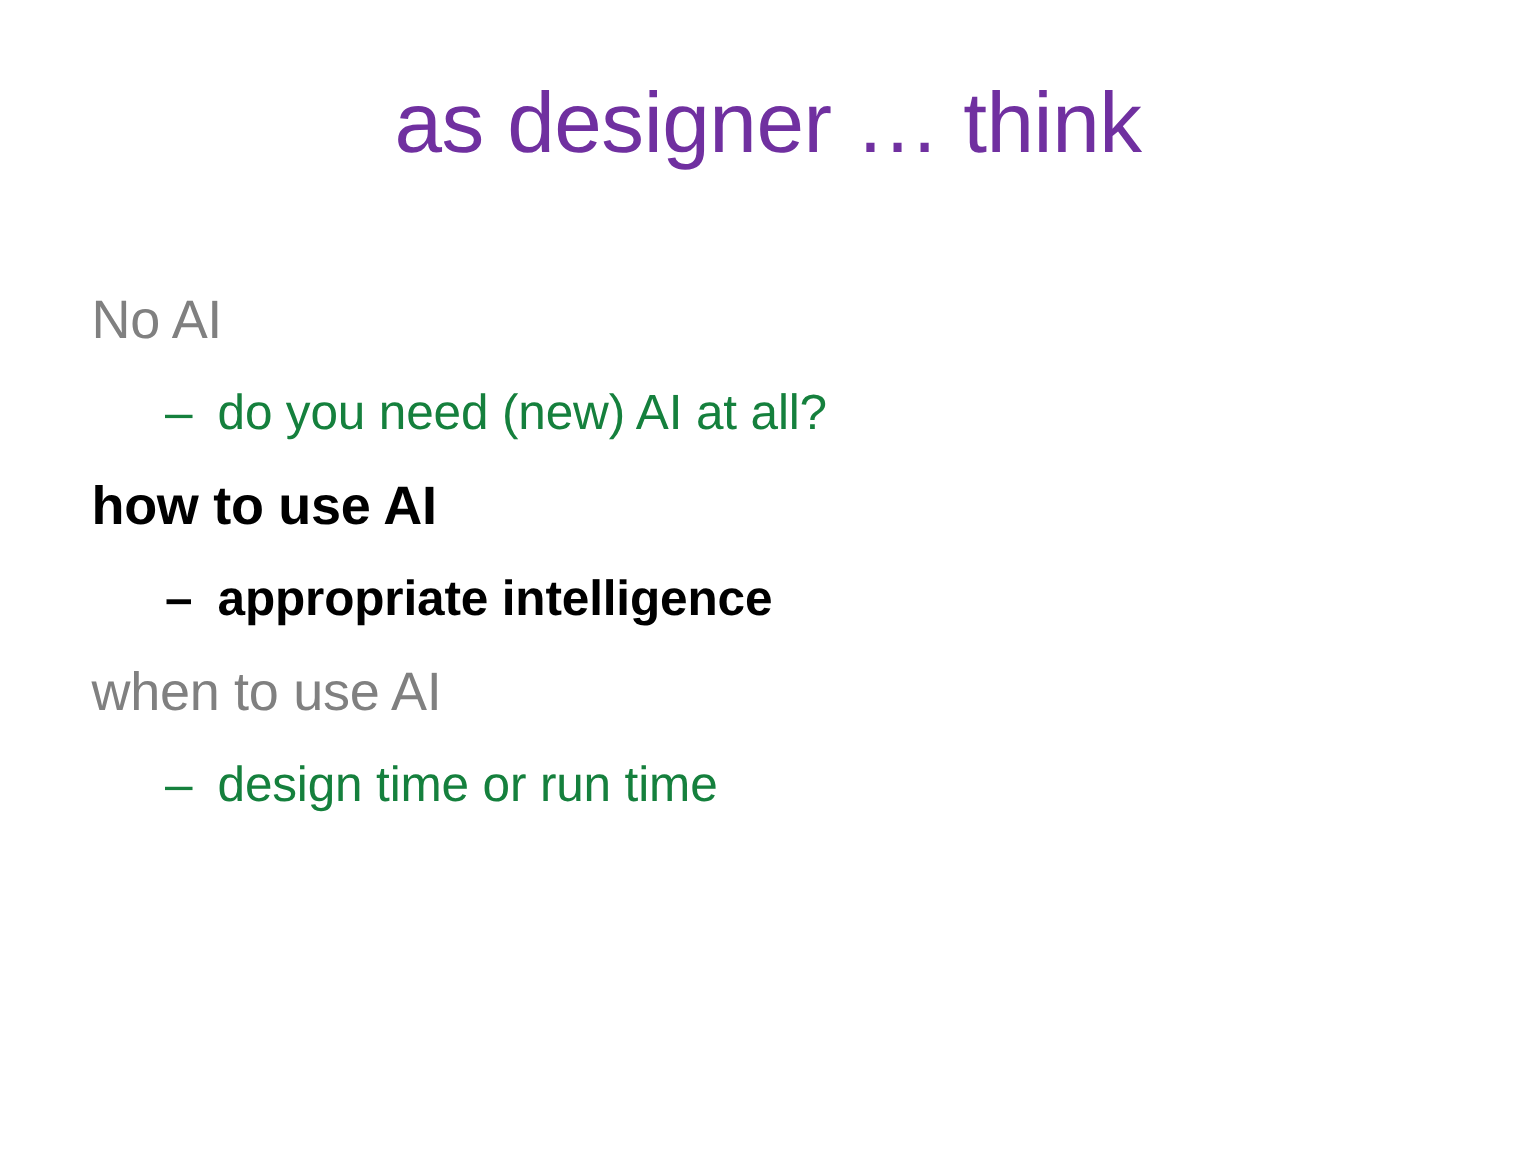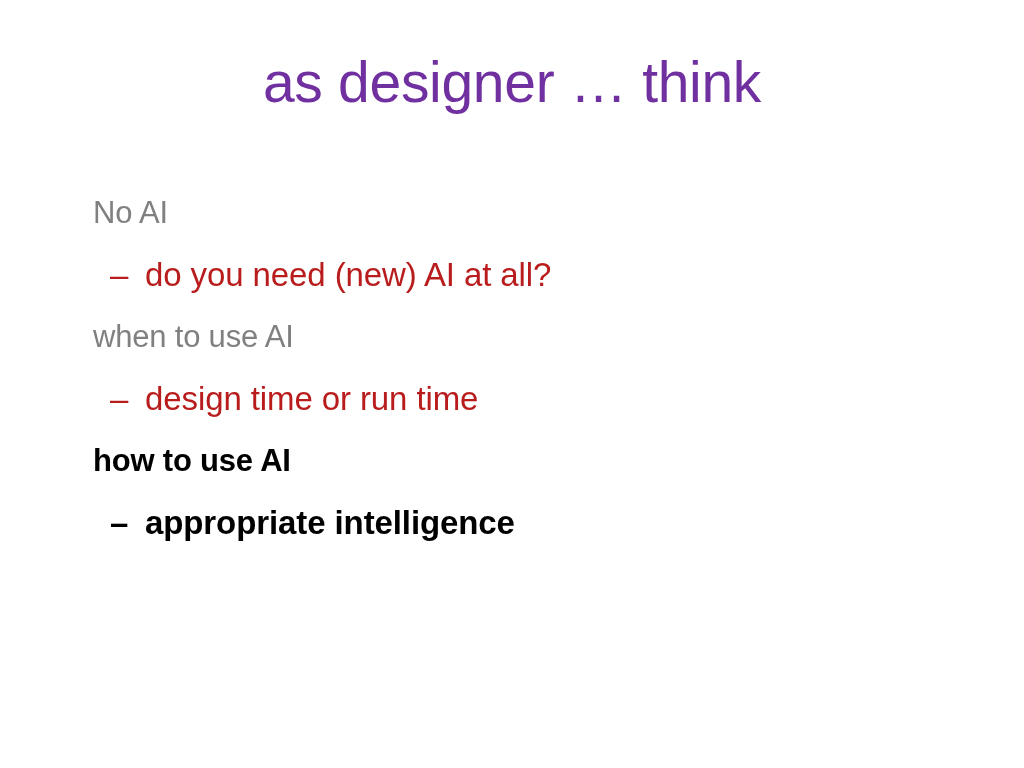--- a/index.html
+++ b/index.html
@@ -45,34 +45,33 @@
     left: 61px;
     top: 182px;
     width: 900px;
   }
 
   .outline-group {
     margin: 0;
   }
 
   .bullet-l1 {
-    font-size: 31px;
+    font-size: 36px;
     font-weight: 400;
     line-height: 62px;
     color: #808080;
     white-space: nowrap;
     letter-spacing: -0.2px;
-    margin-left: 32px;
   }
 
   .bullet-l2 {
     font-size: 33px;
     font-weight: 400;
     line-height: 62px;
-    color: #b91c1c;
+    color: #15803d;
     white-space: nowrap;
     padding-left: 49px;
     letter-spacing: -0.1px;
   }
 
   .bullet-l2 .dash {
     display: inline-block;
     width: 35px;
   }
 
@@ -93,28 +92,28 @@
   <div class="slide-body">
 
     <div class="outline-group">
       <div class="bullet-l1">No AI</div>
       <div class="bullet-l2">
         <span class="dash">–</span><span>do you need (new) AI at all?</span>
       </div>
     </div>
 
 
+    <div class="outline-group emphasis">
+      <div class="bullet-l1">how to use AI</div>
+      <div class="bullet-l2">
+        <span class="dash">–</span><span>appropriate intelligence</span>
+      </div>
+    </div>
+
     <div class="outline-group">
       <div class="bullet-l1">when to use AI</div>
       <div class="bullet-l2">
         <span class="dash">–</span><span>design time or run time</span>
       </div>
     </div>
 
-    <div class="outline-group emphasis">
-      <div class="bullet-l1">how to use AI</div>
-      <div class="bullet-l2">
-        <span class="dash">–</span><span>appropriate intelligence</span>
-      </div>
-    </div>
-
   </div>
 </div>
 
 </body></html>

